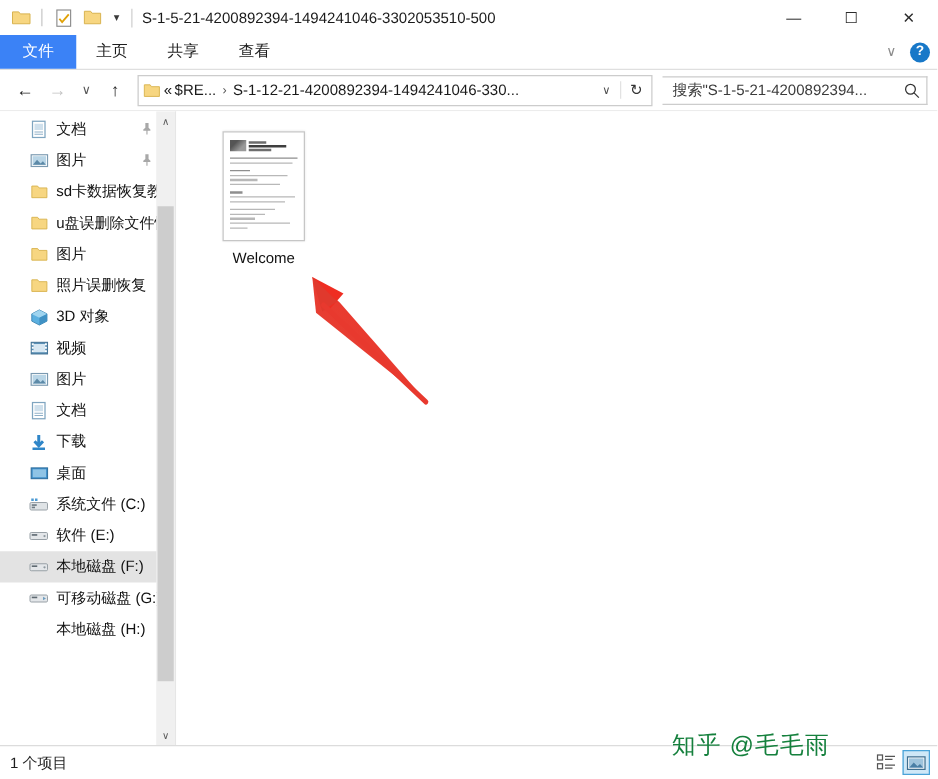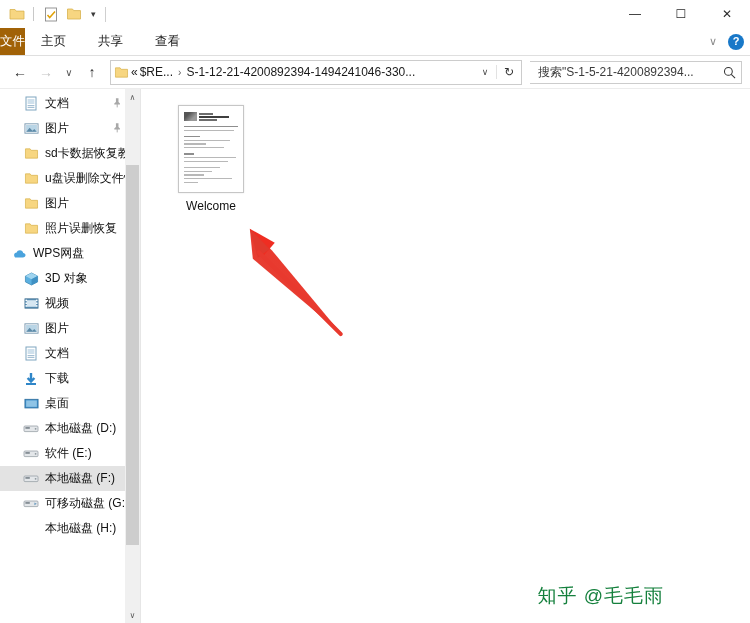--- a/index.html
+++ b/index.html
@@ -104,23 +104,23 @@
     display: flex;
     align-items: center;
     justify-content: center;
     padding: 0 16px;
     font-size: 12.5px;
     color: #1d1d1d;
     height: 27px;
     box-sizing: border-box;
   }
   .rtab.file {
-    background: #a16207;
+    background: #3b82f6;
     color: #ffffff;
-    padding: 0 0;
+    padding: 0 18px;
   }
   .ribbon-right {
     position: absolute;
     right: 6px;
     top: 0;
     height: 27px;
     display: flex;
     align-items: center;
     gap: 8px;
   }
@@ -462,20 +462,21 @@
         </svg>
       </span>
       <span class="qat-icon">
         <svg width="16" height="14" viewBox="0 0 16 14">
           <path d="M1.5 2h5l1.2 1.6H14.5V12H1.5z" fill="#f7d681" stroke="#d8b34f" stroke-width="0.8"></path>
         </svg>
       </span>
       <span class="qat-caret">▾</span>
     </div>
     <div class="title-divider"></div>
+    <div class="title-text">S-1-5-21-4200892394-1494241046-3302053510-500</div>
     <div class="wincontrols">
       <div class="wc">—</div>
       <div class="wc">☐</div>
       <div class="wc close">✕</div>
     </div>
   </div>
 
   <div class="ribbon">
     <div class="rtab file">文件</div>
     <div class="rtab">主页</div>
@@ -578,28 +579,20 @@
             <span class="lbl">图片</span>
           </div>
           <div class="node indent">
             <span class="ico">
               <svg width="15" height="13" viewBox="0 0 16 14">
                 <path d="M1.5 2h5l1.2 1.6H14.5V12H1.5z" fill="#f7d681" stroke="#d8b34f" stroke-width="0.8"></path>
               </svg>
             </span>
             <span class="lbl">照片误删恢复</span>
           </div>
-          <div class="node">
-            <span class="ico">
-              <svg width="16" height="12" viewBox="0 0 16 12">
-                <path d="M4.2 9.5h7.6c1.7 0 2.7-1.1 2.7-2.3 0-1.2-1-2.2-2.3-2.2-.2-1.6-1.6-2.8-3.3-2.8-1.5 0-2.8.9-3.2 2.2-1.5.1-2.6 1.2-2.6 2.6 0 1.4 1 2.5 1.1 2.5z" fill="#4aa3dd"></path>
-              </svg>
-            </span>
-            <span class="lbl">WPS网盘</span>
-          </div>
           <div class="node indent">
             <span class="ico">
               <svg width="15" height="14" viewBox="0 0 16 15">
                 <path d="M8 1 L14.5 4.4 L14.5 10.6 L8 14 L1.5 10.6 L1.5 4.4Z" fill="#5bb0e0" stroke="#3e87b4" stroke-width="0.8"></path>
                 <path d="M8 1 L14.5 4.4 L8 7.8 L1.5 4.4Z" fill="#9fd4ef"></path>
                 <path d="M8 7.8 L14.5 4.4 L14.5 10.6 L8 14Z" fill="#3f91c4"></path>
               </svg>
             </span>
             <span class="lbl">3D 对象</span>
           </div>
@@ -652,27 +645,29 @@
             <span class="ico">
               <svg width="15" height="12" viewBox="0 0 16 12">
                 <rect x="1" y="1" width="14" height="9.2" fill="#3e8fcc" stroke="#2f6f9e" stroke-width="0.9"></rect>
                 <rect x="2.3" y="2.2" width="11.4" height="6.8" fill="#8fc4e6"></rect>
               </svg>
             </span>
             <span class="lbl">桌面</span>
           </div>
           <div class="node indent">
             <span class="ico">
-              <svg width="16" height="11" viewBox="0 0 16 11">
-                <rect x="1" y="3" width="14" height="5.6" rx="1" fill="#e3e6e9" stroke="#98a0a6" stroke-width="0.8"></rect>
-                <rect x="2.4" y="4.3" width="4.4" height="1.3" fill="#5f6a72"></rect>
-                <circle cx="12.6" cy="5.8" r="0.9" fill="#8d979e"></circle>
-              </svg>
-            </span>
-            <span class="lbl">本地磁盘 (D:)</span>
+              <svg width="16" height="12" viewBox="0 0 16 12">
+                <rect x="1" y="4" width="14" height="6" rx="1" fill="#dfe3e6" stroke="#9aa2a8" stroke-width="0.8"></rect>
+                <rect x="2.4" y="5.4" width="4" height="1.3" fill="#6f7b84"></rect>
+                <rect x="2.4" y="7.3" width="2.6" height="1.3" fill="#6f7b84"></rect>
+                <rect x="2" y="0.8" width="2" height="2" fill="#4c9ad4"></rect>
+                <rect x="5" y="0.8" width="2" height="2" fill="#4c9ad4"></rect>
+              </svg>
+            </span>
+            <span class="lbl">系统文件 (C:)</span>
           </div>
           <div class="node indent">
             <span class="ico">
               <svg width="16" height="11" viewBox="0 0 16 11">
                 <rect x="1" y="3" width="14" height="5.6" rx="1" fill="#e3e6e9" stroke="#98a0a6" stroke-width="0.8"></rect>
                 <rect x="2.4" y="4.3" width="4.4" height="1.3" fill="#5f6a72"></rect>
                 <circle cx="12.6" cy="5.8" r="0.9" fill="#8d979e"></circle>
               </svg>
             </span>
             <span class="lbl">软件 (E:)</span>
@@ -753,15 +748,37 @@
           </linearGradient>
         </defs>
         <path d="M109 130 L131 150 L200 227 L112 158 Z" fill="url(#arrowgrad)"></path>
         <path d="M109 130 L134 143 L123 155 Z" fill="#ef2d22"></path>
         <path d="M109 130 L117 157 L129 149 Z" fill="#e0392d"></path>
         <path d="M118 152 L200 228" stroke="#e8392e" stroke-width="4" stroke-linecap="round" fill="none"></path>
       </svg>
     </div>
   </div>
 
+  <div class="statusbar">
+    <span class="status-text">1 个项目</span>
+    <div class="viewbtns">
+      <div class="vbtn">
+        <svg width="16" height="14" viewBox="0 0 16 14">
+          <rect x="1" y="1" width="4" height="4" fill="none" stroke="#555" stroke-width="1"></rect>
+          <rect x="1" y="8" width="4" height="4" fill="none" stroke="#555" stroke-width="1"></rect>
+          <line x1="7" y1="2" x2="15" y2="2" stroke="#555" stroke-width="1"></line>
+          <line x1="7" y1="4.5" x2="13" y2="4.5" stroke="#555" stroke-width="1"></line>
+          <line x1="7" y1="9" x2="15" y2="9" stroke="#555" stroke-width="1"></line>
+          <line x1="7" y1="11.5" x2="13" y2="11.5" stroke="#555" stroke-width="1"></line>
+        </svg>
+      </div>
+      <div class="vbtn active">
+        <svg width="16" height="13" viewBox="0 0 16 13">
+          <rect x="1" y="1.5" width="14" height="10" fill="#ffffff" stroke="#3f6f8f" stroke-width="1"></rect>
+          <rect x="2.2" y="2.7" width="11.6" height="7.6" fill="#9fc4dc"></rect>
+          <path d="M2.5 10 L6 6 L9 9 L11 7.2 L13.5 10Z" fill="#4a7fa5"></path>
+        </svg>
+      </div>
+    </div>
+  </div>
 
   <div class="watermark">知乎 @毛毛雨</div>
 </div>
 
 </body></html>

